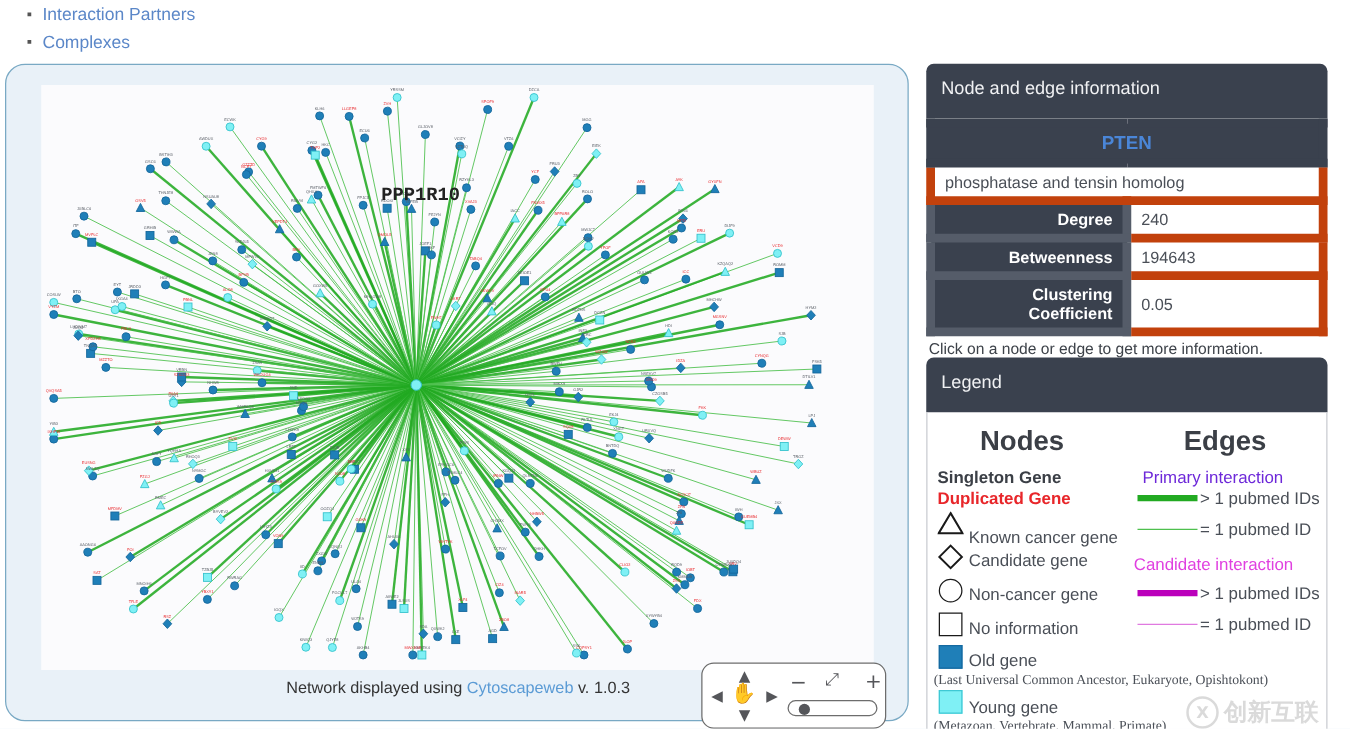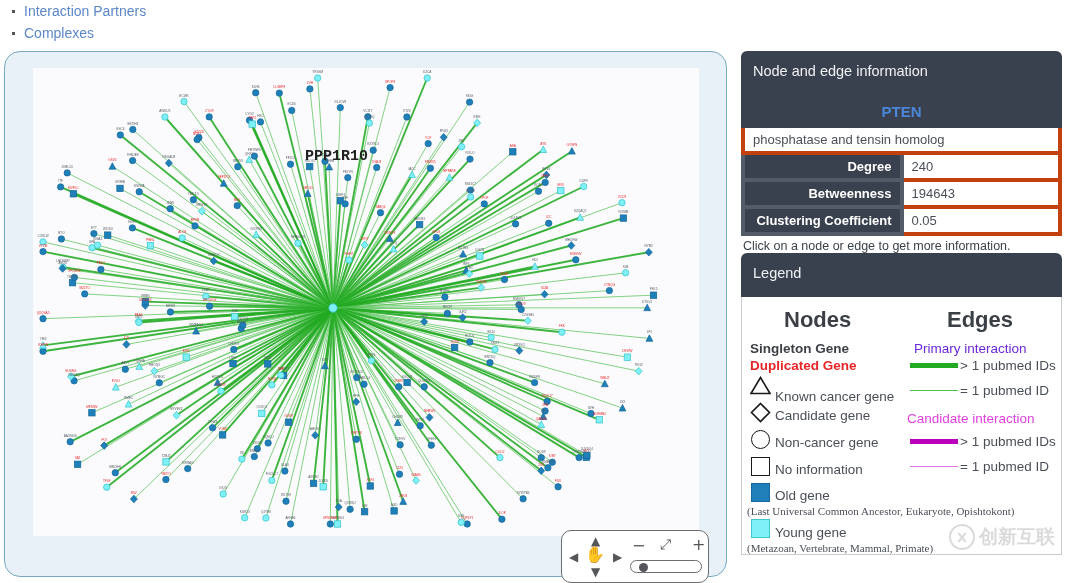--- a/index.html
+++ b/index.html
@@ -9,21 +9,21 @@
     font-family:"Liberation Sans", sans-serif;
     overflow:hidden;
     position:relative;
   }
 
   
   #top-nav{
     position:absolute;left:0;top:0;width:720px;height:44px;
   }
   #top-nav ul{
-    margin:0;padding:2px 0 0 24px;list-style:none;
+    margin:0;padding:2px 0 0 34px;list-style:none;
   }
   #top-nav li{
     position:relative;
     font-size:14px;line-height:18px;
     color:#5b87c8;
     margin:0 0 4px 0;
   }
   #top-nav li:before{
     content:"";position:absolute;left:-12px;top:8px;
     width:3px;height:3px;background:#555;
@@ -105,21 +105,21 @@
     box-sizing:border-box;
     height:44px;
   }
   #info-table{
     width:100%;border-collapse:collapse;
     table-layout:fixed;
     font-size:13px;
     background:#fff;
   }
   #info-table td{
-    border:4px solid #c2410c;
+    border:7px solid #c2410c;
     padding:4px 8px;
     height:23px;
     box-sizing:border-box;
   }
   td.gene-name{
     background:#3a414e;text-align:center;
     color:#4a86d8;font-weight:bold;font-size:15px;
     border-color:#3a414e !important;
   }
   td.gene-desc{
@@ -937,20 +937,23 @@
     <div class="zoomer">
       <span class="nav-glyph" style="left:4px;top:4px;font-size:16px;">−</span>
       <span class="nav-glyph" style="left:32px;top:3px;font-size:14px;">⤢</span>
       <span class="nav-glyph" style="left:64px;top:3px;font-size:16px;">+</span>
       <div id="zoom-slider-track">
         <div id="zoom-slider-thumb"></div>
       </div>
     </div>
   </div>
 
+  <div id="network-caption">
+    <span>Network displayed using </span><a href="#">Cytoscapeweb</a><span> v. 1.0.3</span>
+  </div>
 </div>
 
 <div id="right-col">
 
   <div class="panel-header">Node and edge information</div>
 
   <table id="info-table">
     <tbody>
       <tr>
         <td class="gene-name" colspan="2">PTEN</td>

